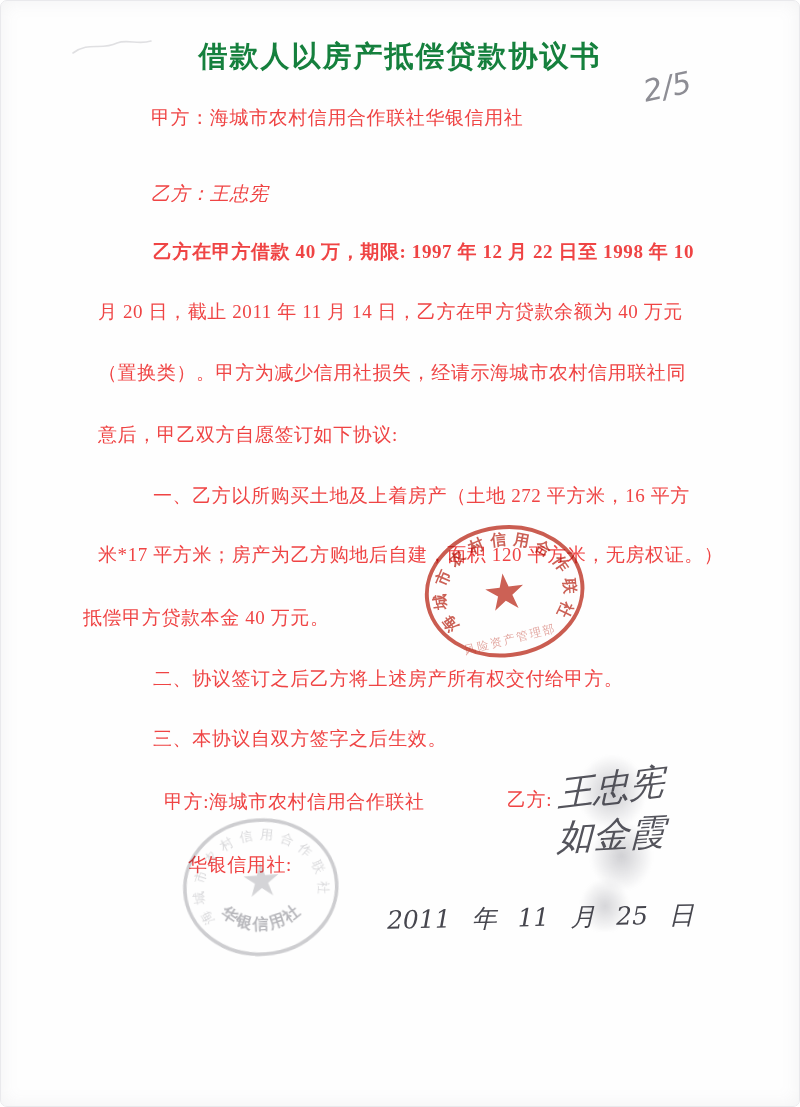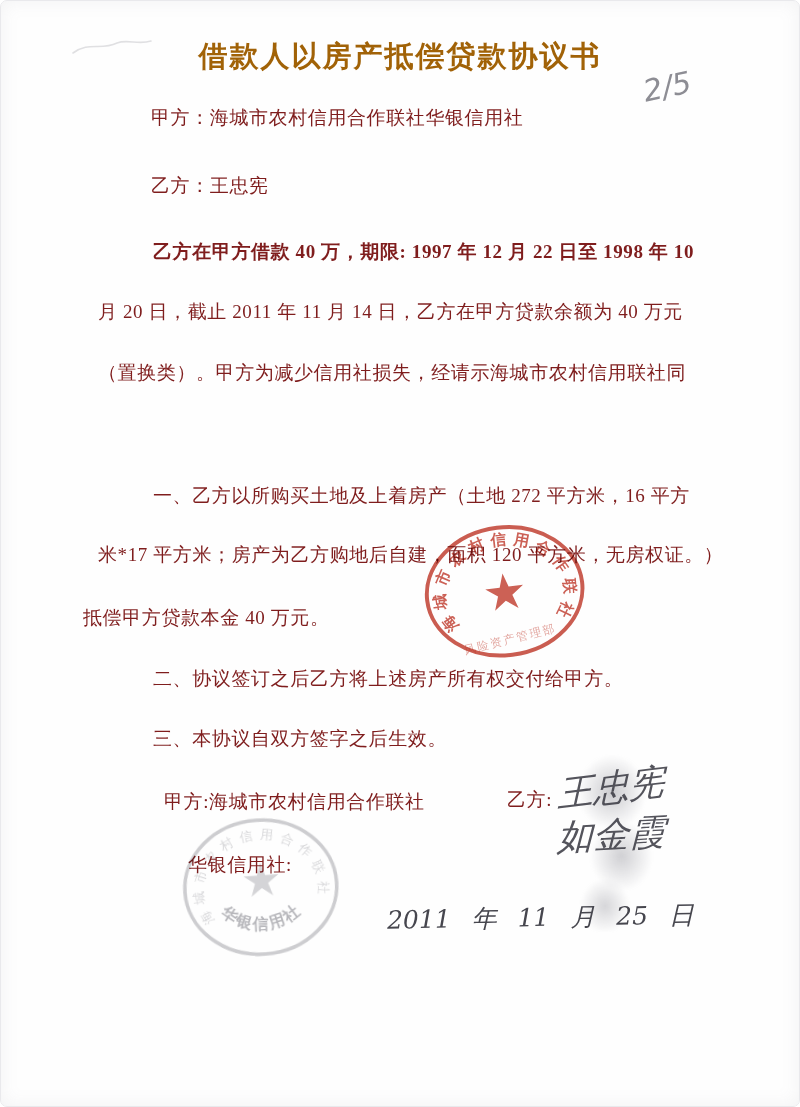--- a/index.html
+++ b/index.html
@@ -14,31 +14,31 @@
     background: #fefefe;
     border: 1px solid #e9e9ec;
     border-radius: 7px;
     box-shadow: inset 0 0 18px rgba(140,140,150,0.10);
   }
   .doc-title {
     position: absolute; left: 0; top: 36px; width: 100%;
     text-align: center;
     font-family: "Liberation Sans", sans-serif;
     font-weight: 700; font-size: 29px; letter-spacing: 2px;
-    color: #a16207;
+    color: #15803d;
   }
   .page-num {
     position: absolute; left: 642px; top: 68px;
     font-family: "DejaVu Sans", sans-serif;
     font-size: 30px; font-weight: 300; font-style: italic;
     color: #8d8d94; transform: rotate(-12deg);
   }
   .line {
     position: absolute;
-    font-size: 19px; color: #7f1d1d; letter-spacing: 0.6px;
+    font-size: 19px; color: #ef4444; letter-spacing: 0.6px;
     white-space: nowrap;
     text-align: center;
   }
   .handwrite {
     position: absolute;
     font-family: "DejaVu Serif", serif;
     font-style: italic; color: #3d3d46;
     white-space: nowrap;
   }
   .sig-name-1 { left: 556px; top: 763px; font-size: 36px; transform: rotate(-7deg) skewX(-6deg); opacity: 0.88; }
@@ -64,25 +64,26 @@
 
   <svg class="pencil-smudge" width="90" height="30" viewBox="0 0 90 30">
     <path d="M6,22 C22,10 34,20 50,12 C60,8 72,14 84,10" stroke="#bcbcc2" stroke-width="1.6" fill="none" stroke-linecap="round"></path>
   </svg>
 
   <div class="page-num">2/5</div>
 
   <div class="doc-title">借款人以房产抵偿贷款协议书</div>
 
   <div class="line" style="left:150px; top:104px;">甲方：海城市农村信用合作联社华银信用社</div>
-  <div class="line" style="left:150px; top:172px;">乙方：王忠宪</div>
+  <div class="line" style="left:150px; top:180px;font-style:italic;">乙方：王忠宪</div>
 
   <div class="line" style="left:152px; top:238px;font-weight:bold;">乙方在甲方借款 40 万，期限: 1997 年 12 月 22 日至 1998 年 10</div>
   <div class="line" style="left:97px;  top:298px;">月 20 日，截止 2011 年 11 月 14 日，乙方在甲方贷款余额为 40 万元</div>
   <div class="line" style="left:97px;  top:359px;font-family:Liberation Serif, serif;">（置换类）。甲方为减少信用社损失，经请示海城市农村信用联社同</div>
+  <div class="line" style="left:97px;  top:421px;">意后，甲乙双方自愿签订如下协议:</div>
   <div class="line" style="left:152px; top:482px;">一、乙方以所购买土地及上着房产（土地 272 平方米，16 平方</div>
   <div class="line" style="left:97px;  top:541px;">米*17 平方米；房产为乙方购地后自建，面积 120 平方米，无房权证。）</div>
   <div class="line" style="left:82px;  top:604px;">抵偿甲方贷款本金 40 万元。</div>
   <div class="line" style="left:152px; top:725px;">三、本协议自双方签字之后生效。</div>
   <div class="line" style="left:152px; top:665px;">二、协议签订之后乙方将上述房产所有权交付给甲方。</div>
 
   <div class="line" style="left:163px; top:788px;">甲方:海城市农村信用合作联社</div>
   <div class="line" style="left:506px; top:786px;">乙方:</div>
   <div class="line" style="left:187px; top:851px;">华银信用社:</div>
 

